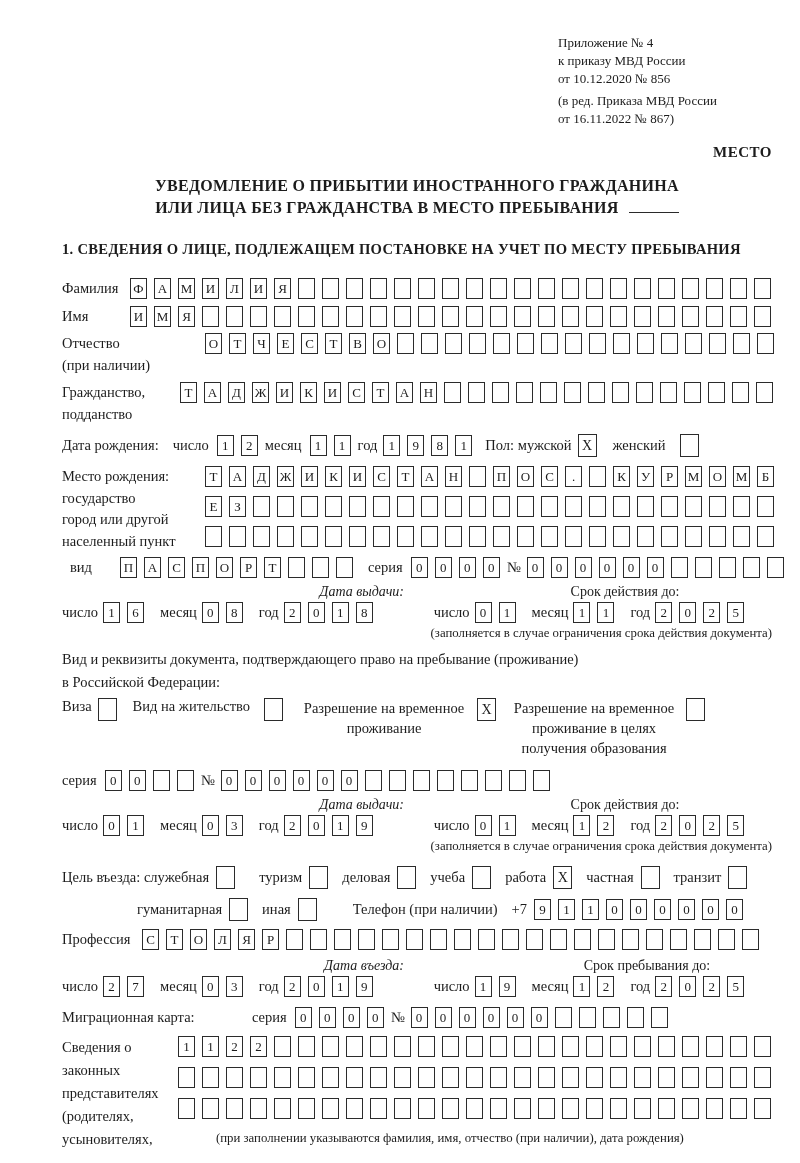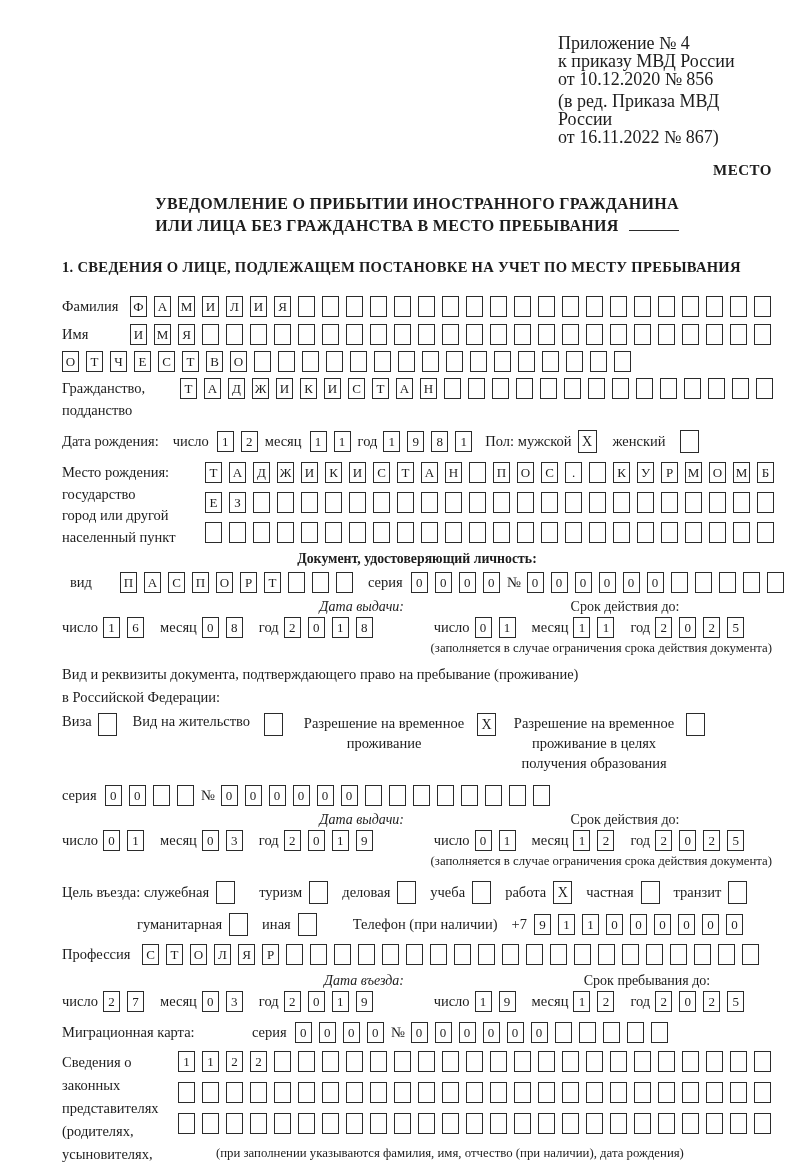--- a/index.html
+++ b/index.html
@@ -1,21 +1,21 @@
 <!DOCTYPE html>
 <html><head>
 <meta charset="utf-8">
 <style>
   html,body{margin:0;padding:0;background:#e9e9e9;}
   .page{
     width:800px;height:1163px;background:#ffffff;box-sizing:border-box;
     padding:34px 28px 10px 62px;position:relative;overflow:hidden;
     font-family:"Liberation Serif", serif;color:#1c1c1c;font-size:14.5px;
   }
-  .annex{margin-left:496px;font-size:18px;line-height:18px;font-family:Liberation Serif, serif;}
+  .annex{margin-left:496px;font-size:13px;line-height:18px;font-family:Liberation Serif, serif;}
   .annex .line{display:block;}
   .edition{margin-top:4px;}
   .form-label{margin-top:16px;text-align:right;font-weight:bold;font-size:15px;letter-spacing:.5px;}
   .title{margin-top:14px;text-align:center;font-weight:bold;font-size:16px;line-height:22px;letter-spacing:.3px;}
   .blank-line{display:inline-block;width:50px;border-bottom:1.7px solid #2a2a2a;height:14px;margin-left:10px;}
   .sec-head{margin-top:22px;font-weight:bold;font-size:14.6px;letter-spacing:.3px;white-space:nowrap;}
   .frow{display:flex;align-items:center;margin-top:7px;}
   .frow-top{display:flex;align-items:flex-start;margin-top:6px;}
   .lbl{flex:none;}
   .lblcol{flex:none;line-height:21.5px;}
@@ -129,20 +129,24 @@
         <span class="c"></span>
         <span class="c"></span>
         <span class="c"></span>
         <span class="c"></span>
         <span class="c"></span>
         <span class="c"></span>
       </div>
   </div>
 
   <div class="frow-top">
+    <div class="lblcol" style="width:143px;">
+      <span>Отчество</span>
+      <span>(при наличии)</span>
+    </div>
     <div class="boxes">
         <span class="c">О</span>
         <span class="c">Т</span>
         <span class="c">Ч</span>
         <span class="c">Е</span>
         <span class="c">С</span>
         <span class="c">Т</span>
         <span class="c">В</span>
         <span class="c">О</span>
         <span class="c"></span>
@@ -309,21 +313,20 @@
           <span class="c"></span>
           <span class="c"></span>
           <span class="c"></span>
           <span class="c"></span>
           <span class="c"></span>
           <span class="c"></span>
         </div>
     </div>
   </div>
 
-  <div class="center-bold">Документ, удостоверяющий личность:</div>
 
   <div class="frow" style="margin-top:5px;">
     <span class="lbl" style="width:50px;margin-left:8px;">вид</span>
     <div class="boxes">
         <span class="c">П</span>
         <span class="c">А</span>
         <span class="c">С</span>
         <span class="c">П</span>
         <span class="c">О</span>
         <span class="c">Р</span>

